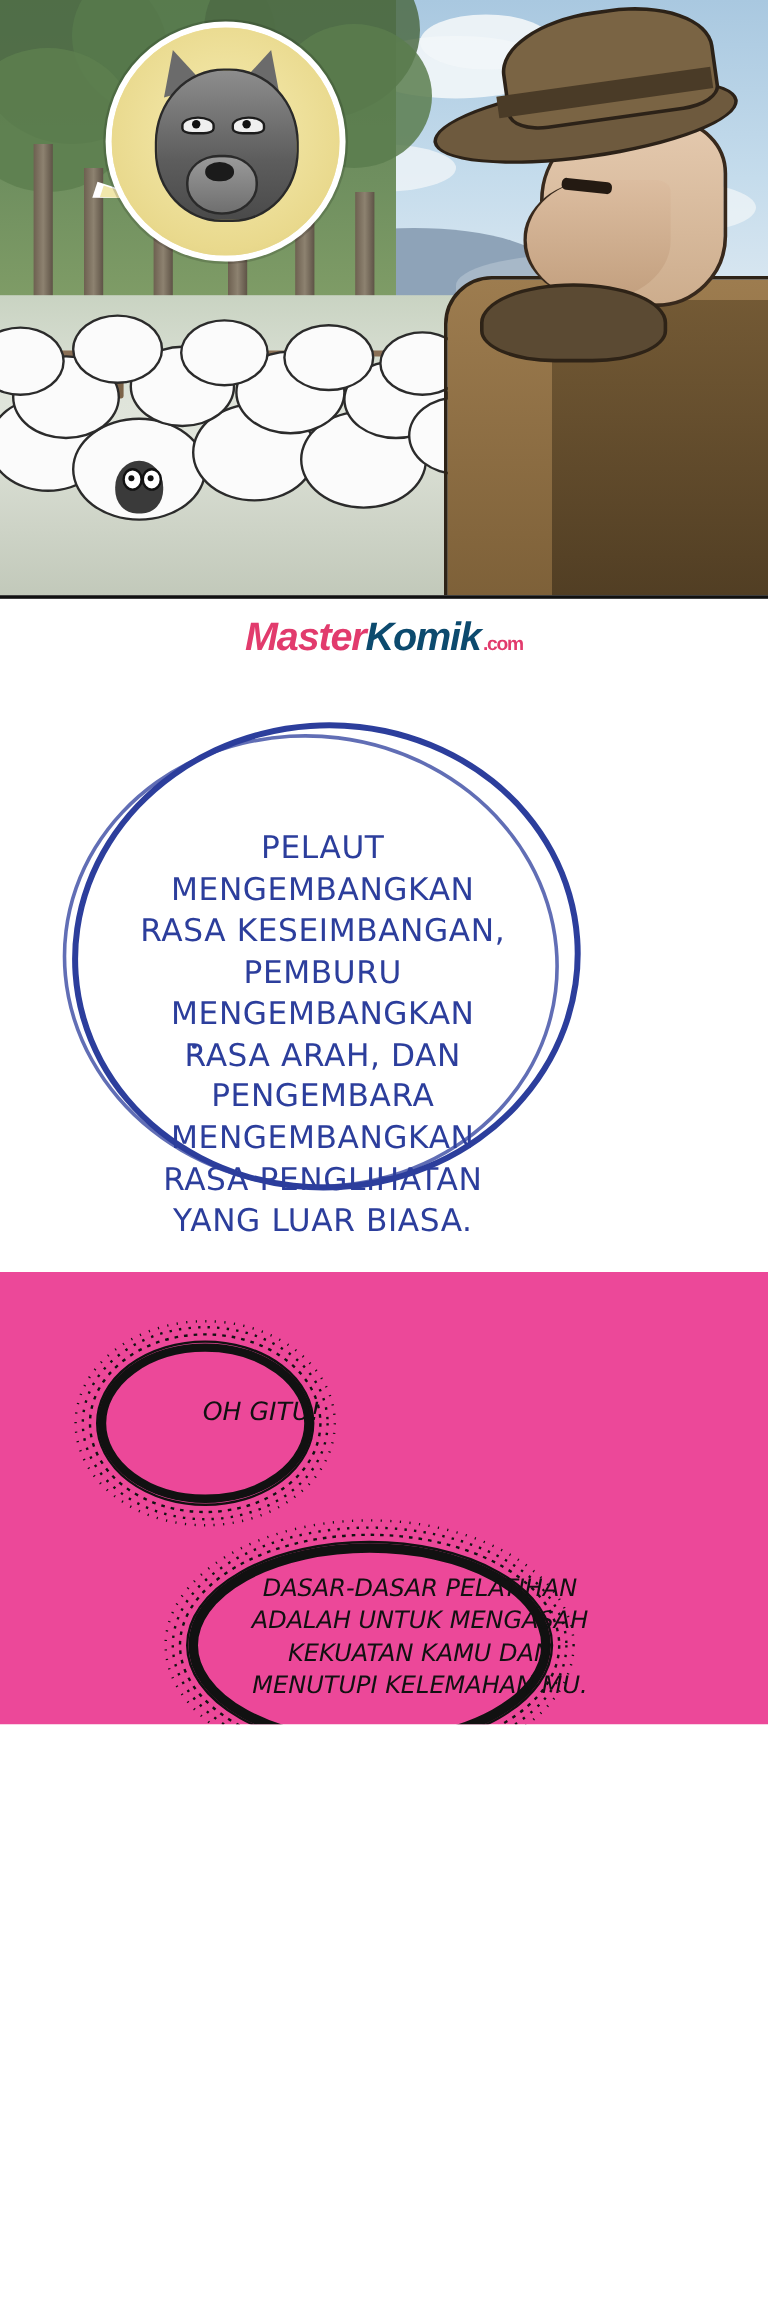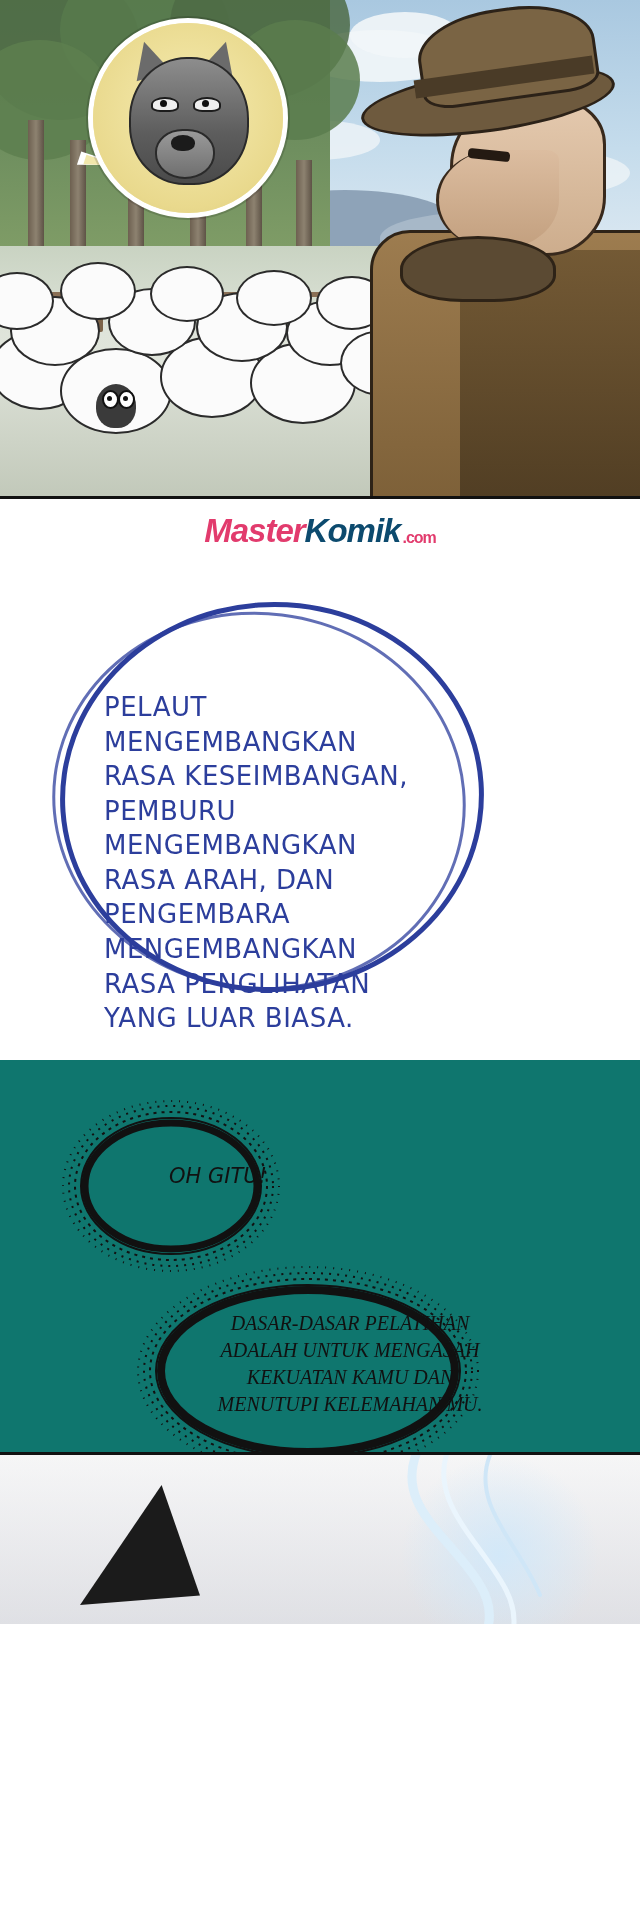--- a/index.html
+++ b/index.html
@@ -7,21 +7,21 @@
     padding: 0;
     background: #ffffff;
   }
   body {
     width: 640px;
     font-family: "Liberation Sans", sans-serif;
   }
   .page {
     position: relative;
     width: 640px;
-    height: 1624px;
+    height: 1437px;
     overflow: hidden;
     background: #ffffff;
   }
 
   
   .panel-scene {
     position: absolute;
     left: 0; top: 0;
     width: 640px; height: 496px;
     overflow: hidden;
@@ -315,41 +315,42 @@
   .ring-b {
     left: 0px; top: 14px; width: 408px; height: 372px;
     border-width: 3px;
     opacity: .75;
     transform: rotate(7deg);
   }
   .bubble-text {
     position: absolute;
     left: 52px; top: 92px;
     width: 330px;
+    text-align: center;
     color: #2c3e9c;
     font-size: 26px;
     line-height: 1.33;
     letter-spacing: .5px;
     text-transform: uppercase;
     font-family: "DejaVu Sans", sans-serif;
   }
   .bubble-dot {
     position: absolute;
     left: 108px; top: 272px;
     width: 4px; height: 4px;
     background: #2c3e9c;
     border-radius: 50%;
   }
 
   
   .panel-spiky {
     position: absolute;
     left: 0; top: 1060px;
     width: 640px; height: 392px;
-    background: #0f766e;
+    background: #ec4899;
   }
   .spiky {
     position: absolute;
   }
   .spiky svg { display: block; }
   .spiky-text {
     position: absolute;
     text-align: center;
     font-style: italic;
     color: #111;
@@ -358,21 +359,20 @@
   }
   .spiky-1-text {
     left: 128px; top: 102px;
     width: 180px;
     font-size: 21px;
   }
   .spiky-2-text {
     left: 205px; top: 250px;
     width: 290px;
     font-size: 20px;
-    font-family: Liberation Serif, serif;
   }
 
   
   .panel-bottom {
     position: absolute;
     left: 0; top: 1452px;
     width: 640px; height: 472px;
     background: linear-gradient(#e8e8ea 0%, #dcdce0 40%, #cfd0d6 100%);
     border-top: 3px solid #111;
     overflow: hidden;

